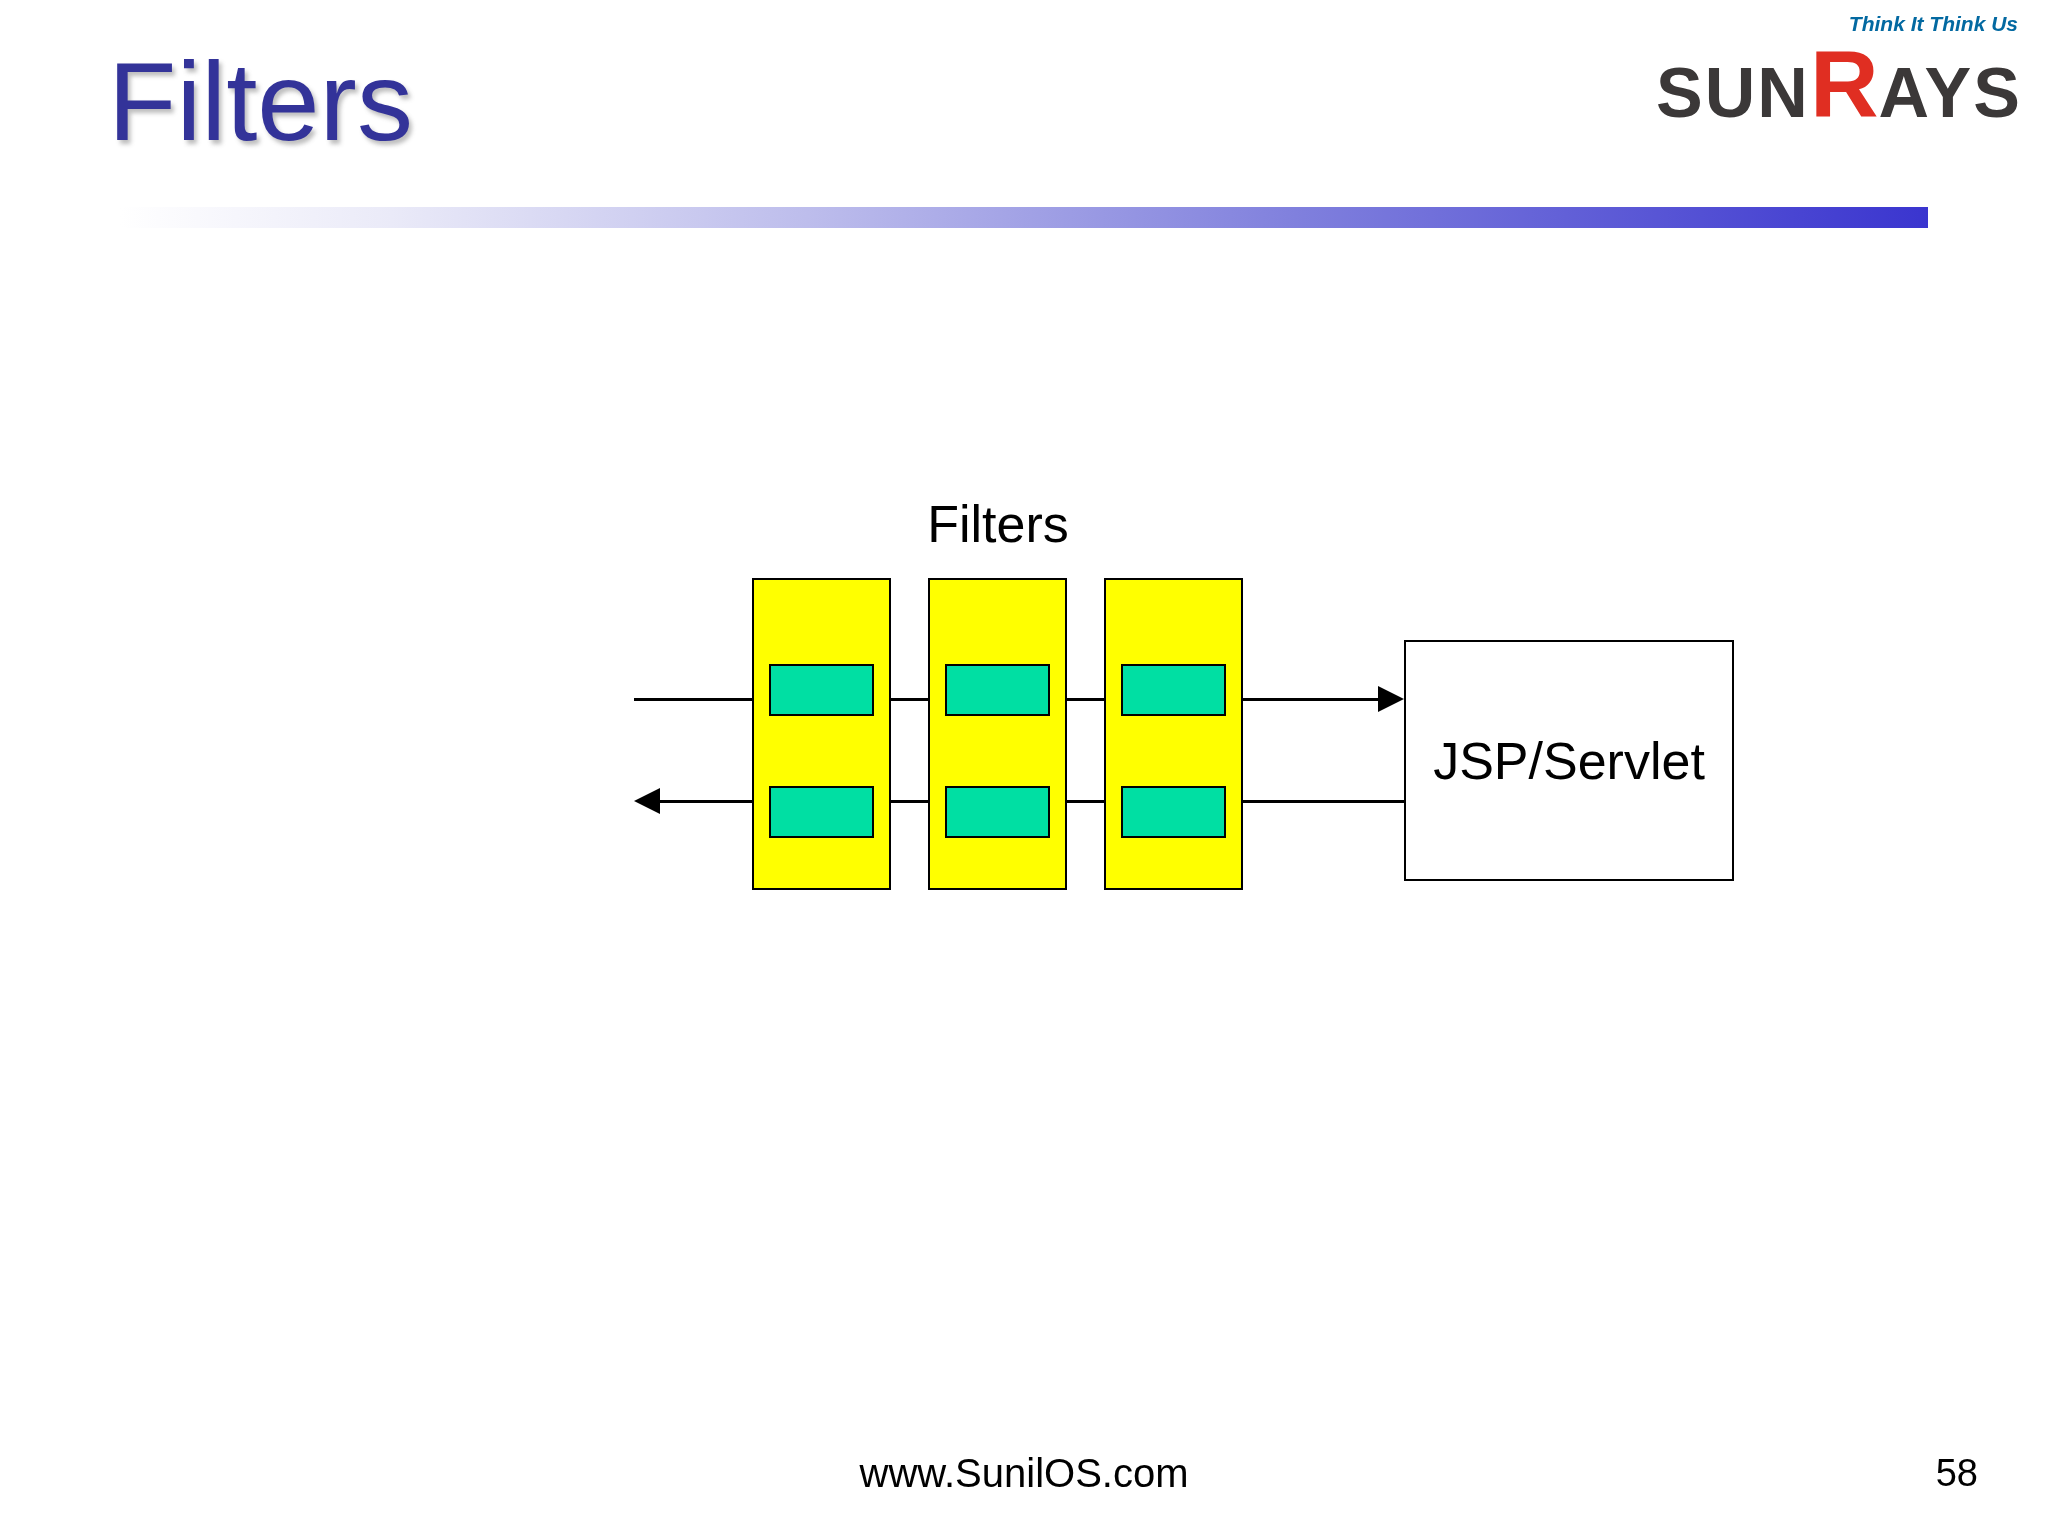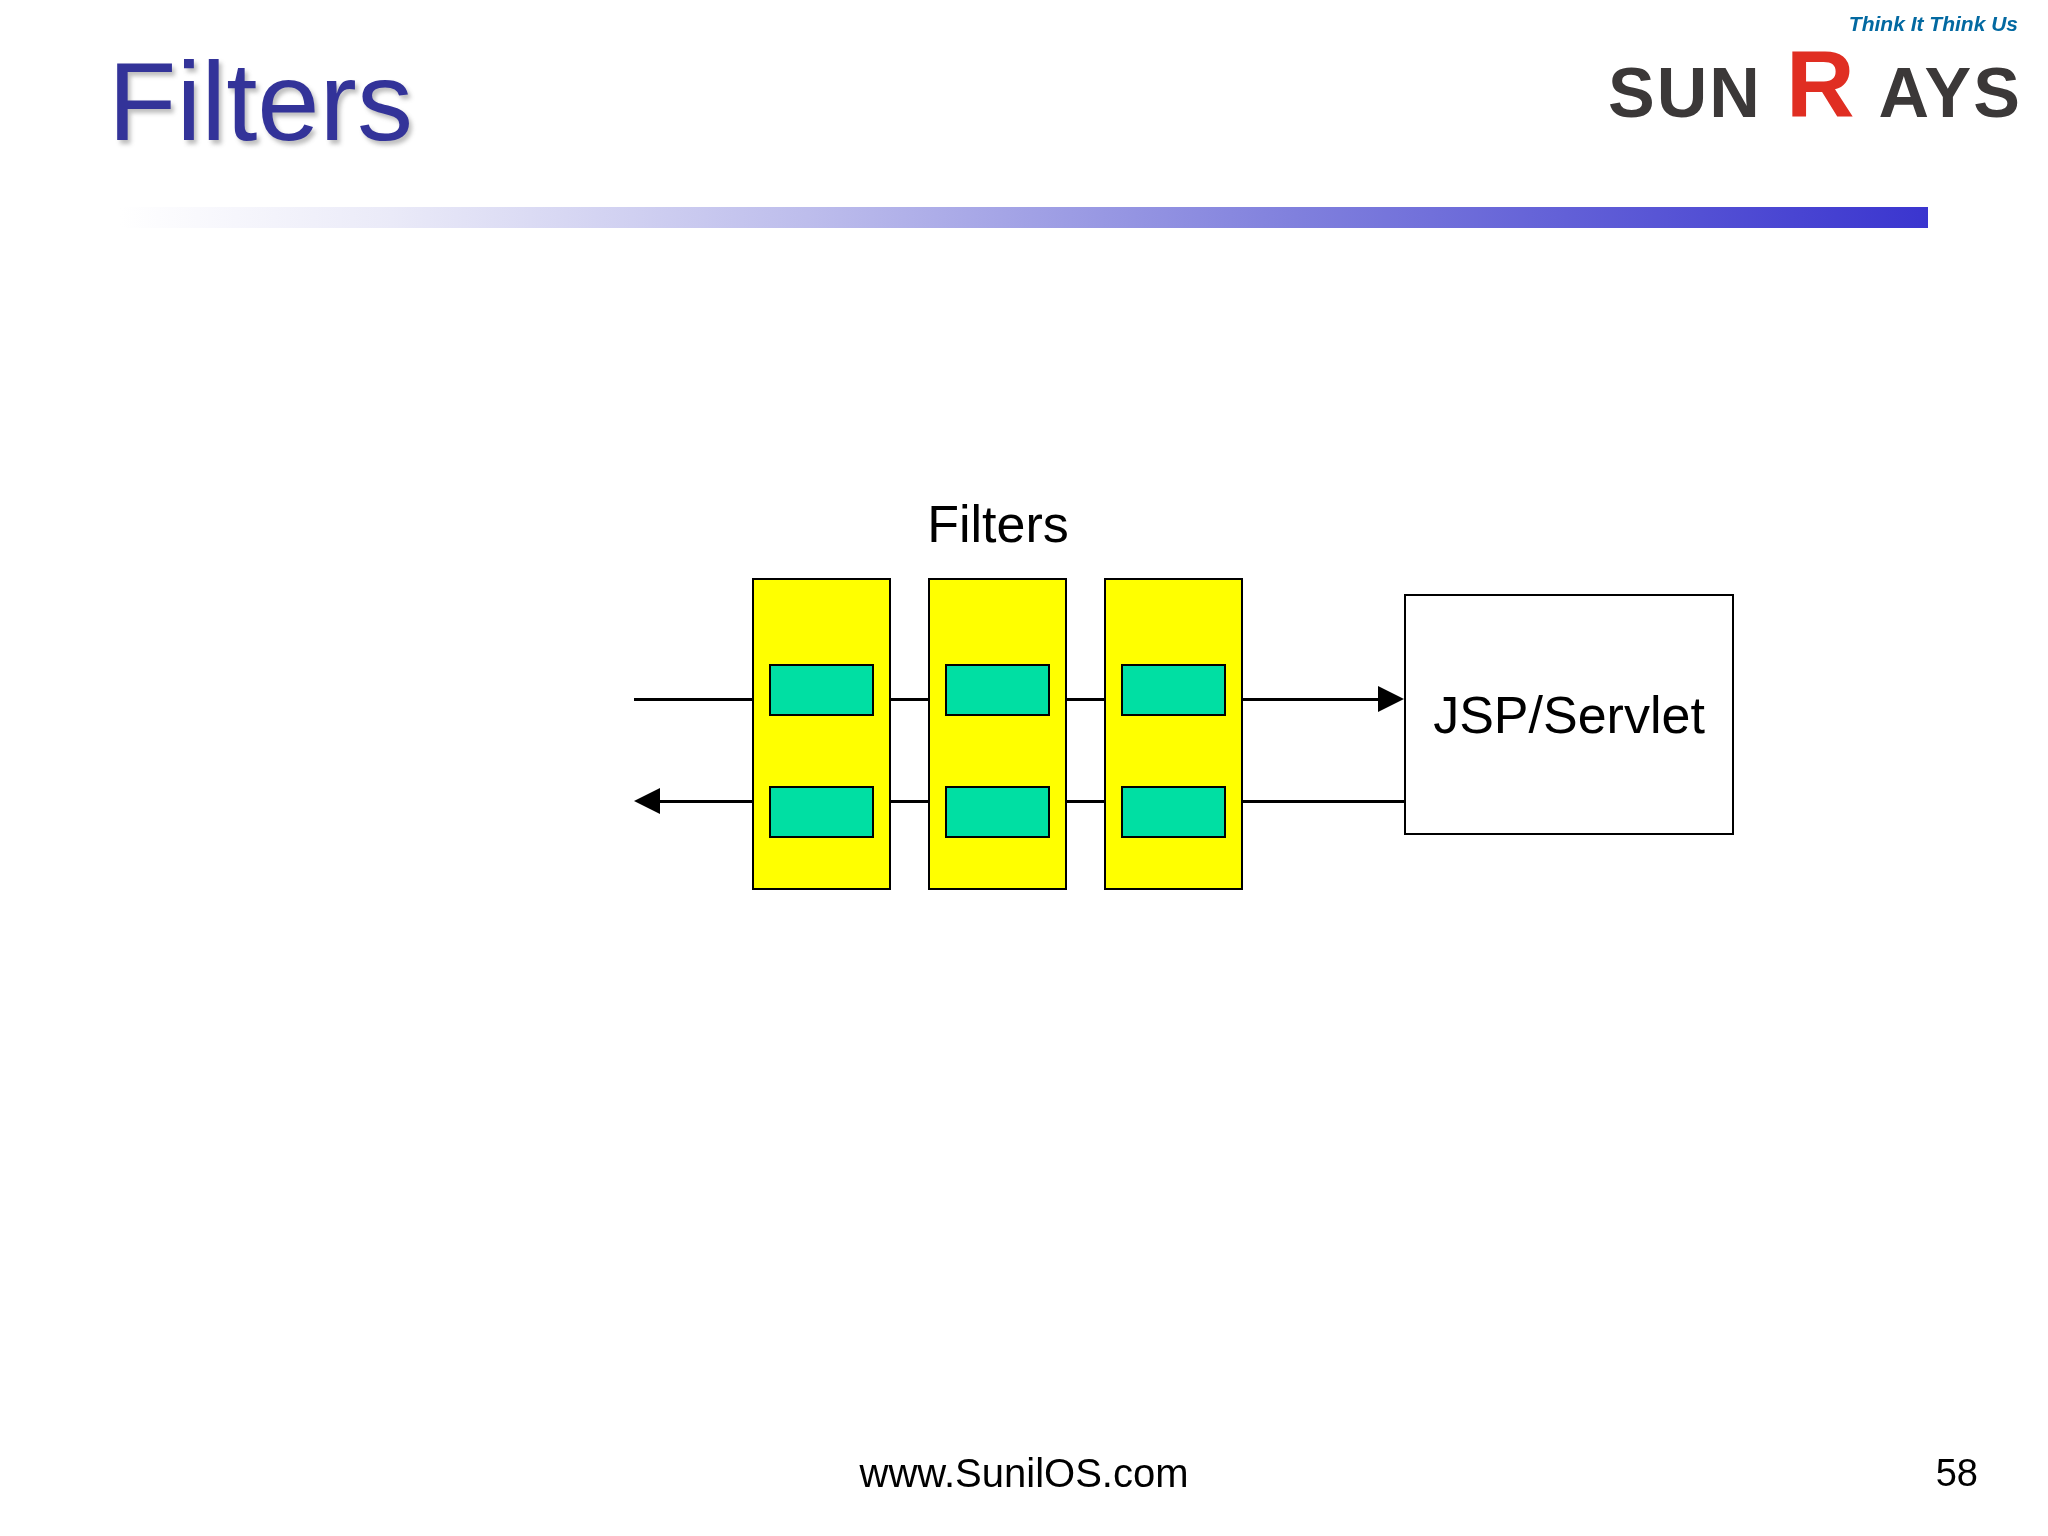--- a/index.html
+++ b/index.html
@@ -61,21 +61,20 @@
     align-items: baseline;
     justify-content: flex-end;
     line-height: 1;
     margin-top: 2px;
   }
   .logo .part {
     font-size: 70px;
     font-weight: bold;
     color: var(--logo-gray, #3b3838);
     letter-spacing: 2px;
-    margin-left: 24px;
   }
   .logo .part.r {
     font-size: 95px;
     color: var(--logo-red, #e02e22);
     letter-spacing: 0;
   }
 
   
   .diagram-label {
     position: absolute;
@@ -91,21 +90,21 @@
     position: absolute;
     border: 2px solid var(--diagram-ink, #000);
     background: #ffffff;
     display: flex;
     align-items: center;
     justify-content: center;
     font-size: 52px;
     box-sizing: border-box;
   }
   .node.browser { left: 376px; top: 616px; width: 258px; height: 239px; }
-  .node.jsp     { left: 1404px; top: 594px; width: 330px; height: 241px; }
+  .node.jsp     { left: 1404px; top: 640px; width: 330px; height: 241px; }
 
   .hline {
     position: absolute;
     height: 3px;
     background: var(--diagram-ink, #000);
   }
   .hline.top    { left: 634px; top: 698px; width: 748px; }
   .hline.bottom { left: 658px; top: 800px; width: 746px; }
 
   .arrow {

